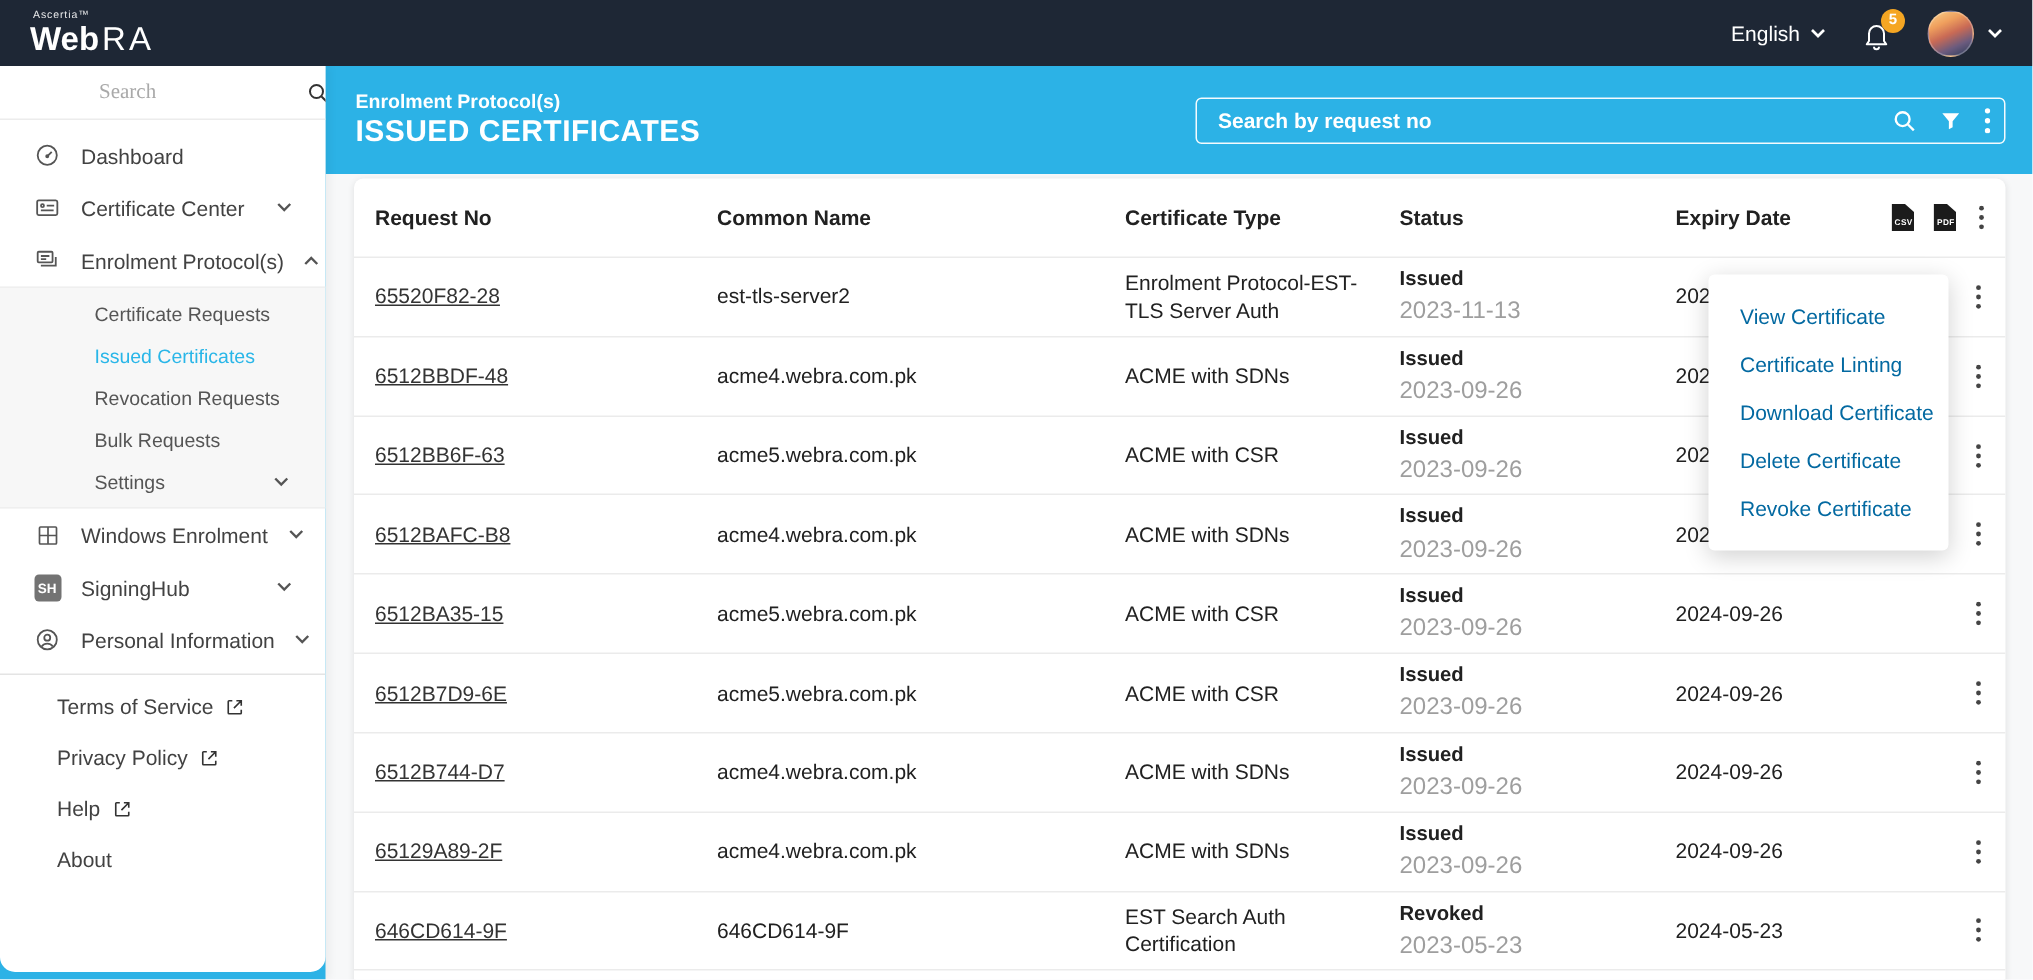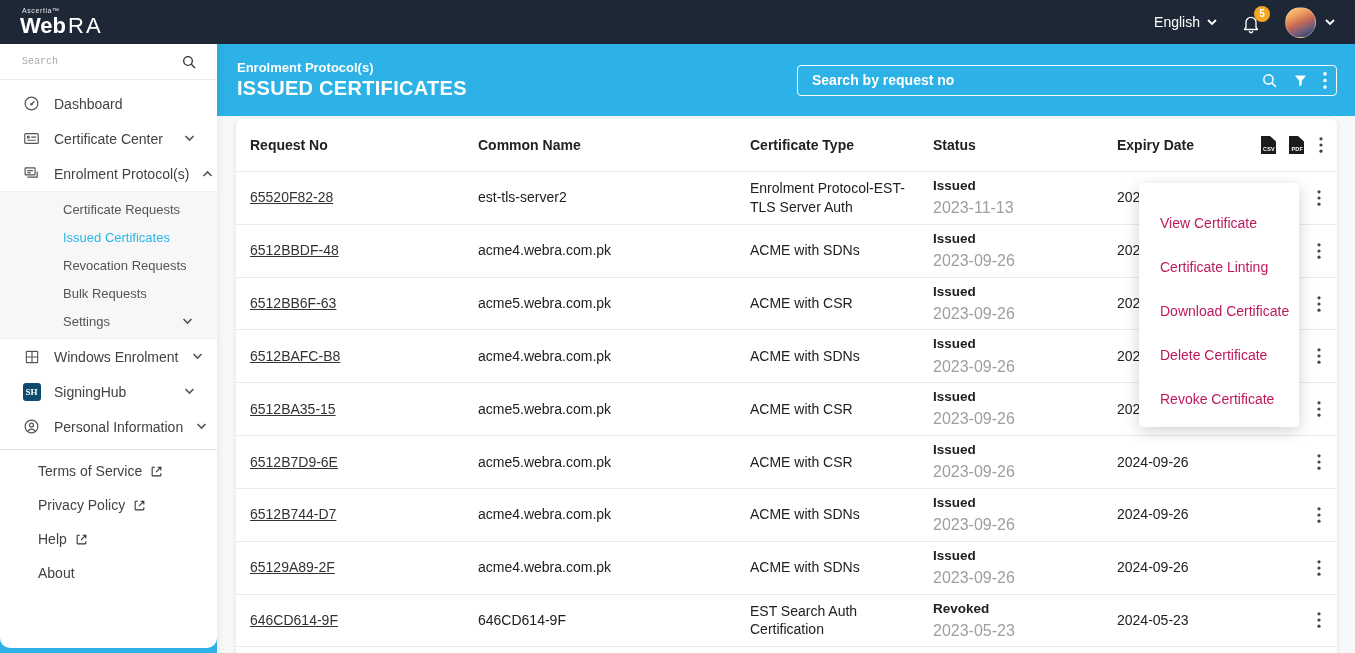--- a/index.html
+++ b/index.html
@@ -38,32 +38,32 @@
   .sidebar-col { width:217px; flex:none; background:#2cb2e6; position:relative; z-index:5;
     box-shadow:3px 0 6px rgba(0,0,0,.05); }
   .sidebar {
     background:#fff; height:604px; width:100%; border-radius:0 0 10px 10px;
     overflow:hidden; display:flex; flex-direction:column;
   }
   .side-search {
     height:36px; flex:none; border-bottom:1px solid #ececec;
     display:flex; align-items:center; justify-content:space-between; padding:0 20px;
   }
-  .side-search input { border:none; outline:none; font-size:10px; width:140px; color:#424242;
-    font-family:Liberation Mono, monospace; }
+  .side-search input { border:none; outline:none; font-size:14px; width:140px; color:#424242;
+    font-family:Liberation Serif, serif;margin-left:44px; }
   .side-search input::placeholder { color:#a9a9a9; opacity:1; }
   .menu { padding-top:6px; }
   .menu-item {
     height:35px; display:flex; align-items:center; gap:13px;
     padding:0 22px; font-size:14px; color:#424242; cursor:pointer;
   }
   .mi-icon { width:19px; flex:none; display:flex; justify-content:center; }
   .mi-label { flex:1; white-space:nowrap; }
-  .sh-badge { width:18px; height:18px; background:#0c4a6e; border-radius:3px; color:#fff;
-    font-size:9px; font-weight:700; display:flex; align-items:center; justify-content:center;font-family:Liberation Serif, serif; }
+  .sh-badge { width:18px; height:18px; background:#737373; border-radius:3px; color:#fff;
+    font-size:9px; font-weight:700; display:flex; align-items:center; justify-content:center; }
   .submenu { background:#f7f7f7; border-top:1px solid #efefef; border-bottom:1px solid #efefef; padding:3px 0; }
   .submenu-item {
     height:28px; display:flex; align-items:center; justify-content:space-between;
     padding:0 24px 0 63px; font-size:13px; color:#555; cursor:pointer; white-space:nowrap;
   }
   .submenu-item.active { color:#29b6e8; }
   .side-footer { border-top:1px solid #e4e4e4; margin-top:5px; padding-top:4px; }
   .footer-item { height:34px; display:flex; align-items:center; gap:8px;
     padding-left:38px; font-size:14px; color:#424242; cursor:pointer; }
   
@@ -112,21 +112,21 @@
     position:absolute; bottom:2px; right:1px; color:#fff;
     font-size:5.5px; font-weight:700; letter-spacing:.2px;
   }
   
   .context-menu {
     position:absolute; left:922px; top:139px; width:160px; background:#fff;
     border-radius:4px; box-shadow:0 4px 16px rgba(0,0,0,.18); padding:12px 0; z-index:15;
   }
   .context-item {
     height:32px; display:flex; align-items:center; padding:0 21px;
-    font-size:14px; color:#be185d; cursor:pointer; white-space:nowrap;margin-top:12px;
+    font-size:14px; color:#0369a1; cursor:pointer; white-space:nowrap;
   }
 </style>
 </head>
 <body>
 
 <div class="navbar">
   <div class="brand">
     <span class="brand-small">Ascertia™</span>
     <span class="brand-main">
       <span class="brand-web">Web</span><span class="brand-ra">RA</span>

